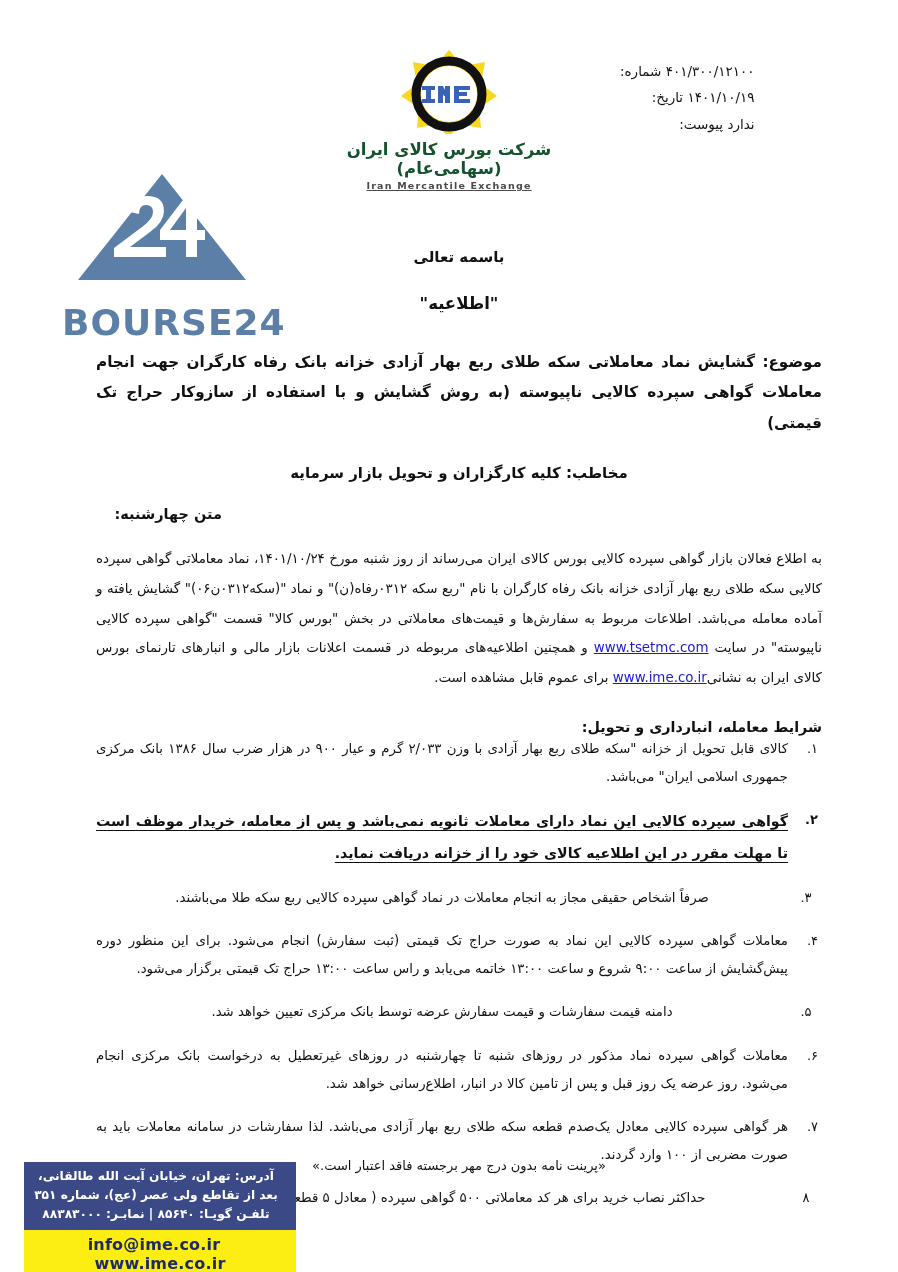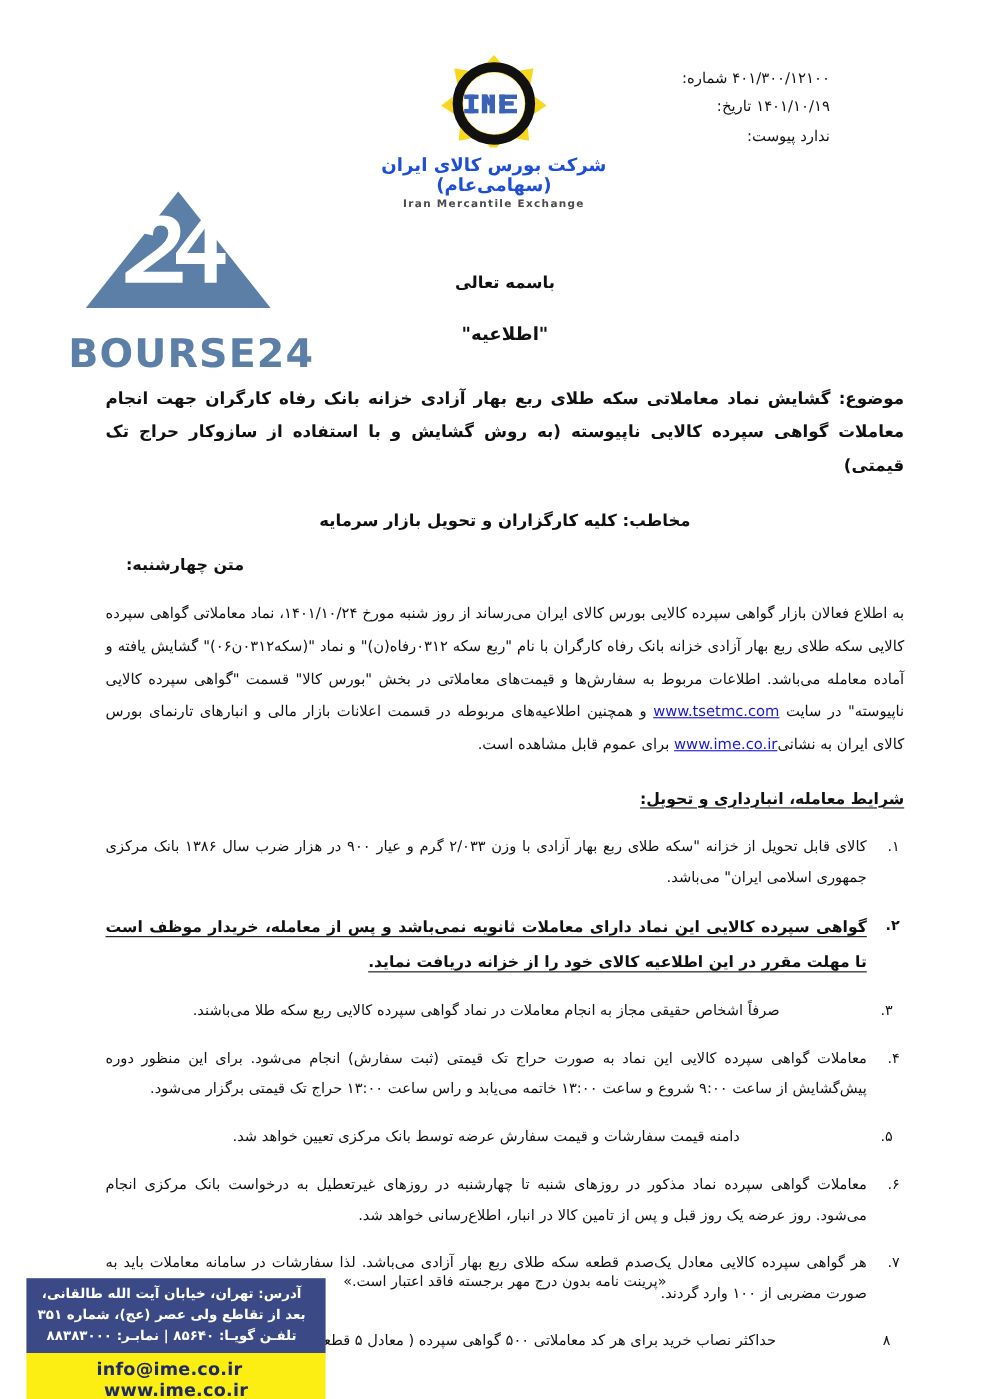--- a/index.html
+++ b/index.html
@@ -59,31 +59,32 @@
     position: relative;
     width: 112px;
     height: 88px;
     margin: 0 auto;
   }
   .ime-mark svg { display: block; }
   .ime-name {
     margin-top: 6px;
     font-size: 16.5px;
     font-weight: bold;
-    color: #1d4ed8;
+    color: #14532d;
     direction: rtl;
     letter-spacing: 0;
   }
   .ime-name-en {
     margin-top: 2px;
     font-size: 9.5px;
     font-weight: bold;
     color: #4a4a4a;
     direction: ltr;
     letter-spacing: 1.2px;
+    text-decoration: underline;
   }
 
   
   .bourse24 {
     position: absolute;
     left: 62px;
     top: 168px;
     width: 200px;
     text-align: center;
   }
@@ -151,23 +152,21 @@
     color: #1a1acc;
     text-decoration: underline;
     direction: ltr;
     unicode-bidi: embed;
     display: inline-block;
   }
 
   .conditions-title {
     font-weight: bold;
     font-size: 14.3px;
-    text-decoration: underline;
     text-underline-offset: 3px;
-    margin-bottom: 22px;
     text-align: right;
   }
 
   ol.clauses {
     list-style: none;
     margin: 0;
     padding: 0;
   }
   ol.clauses > li {
     position: relative;

